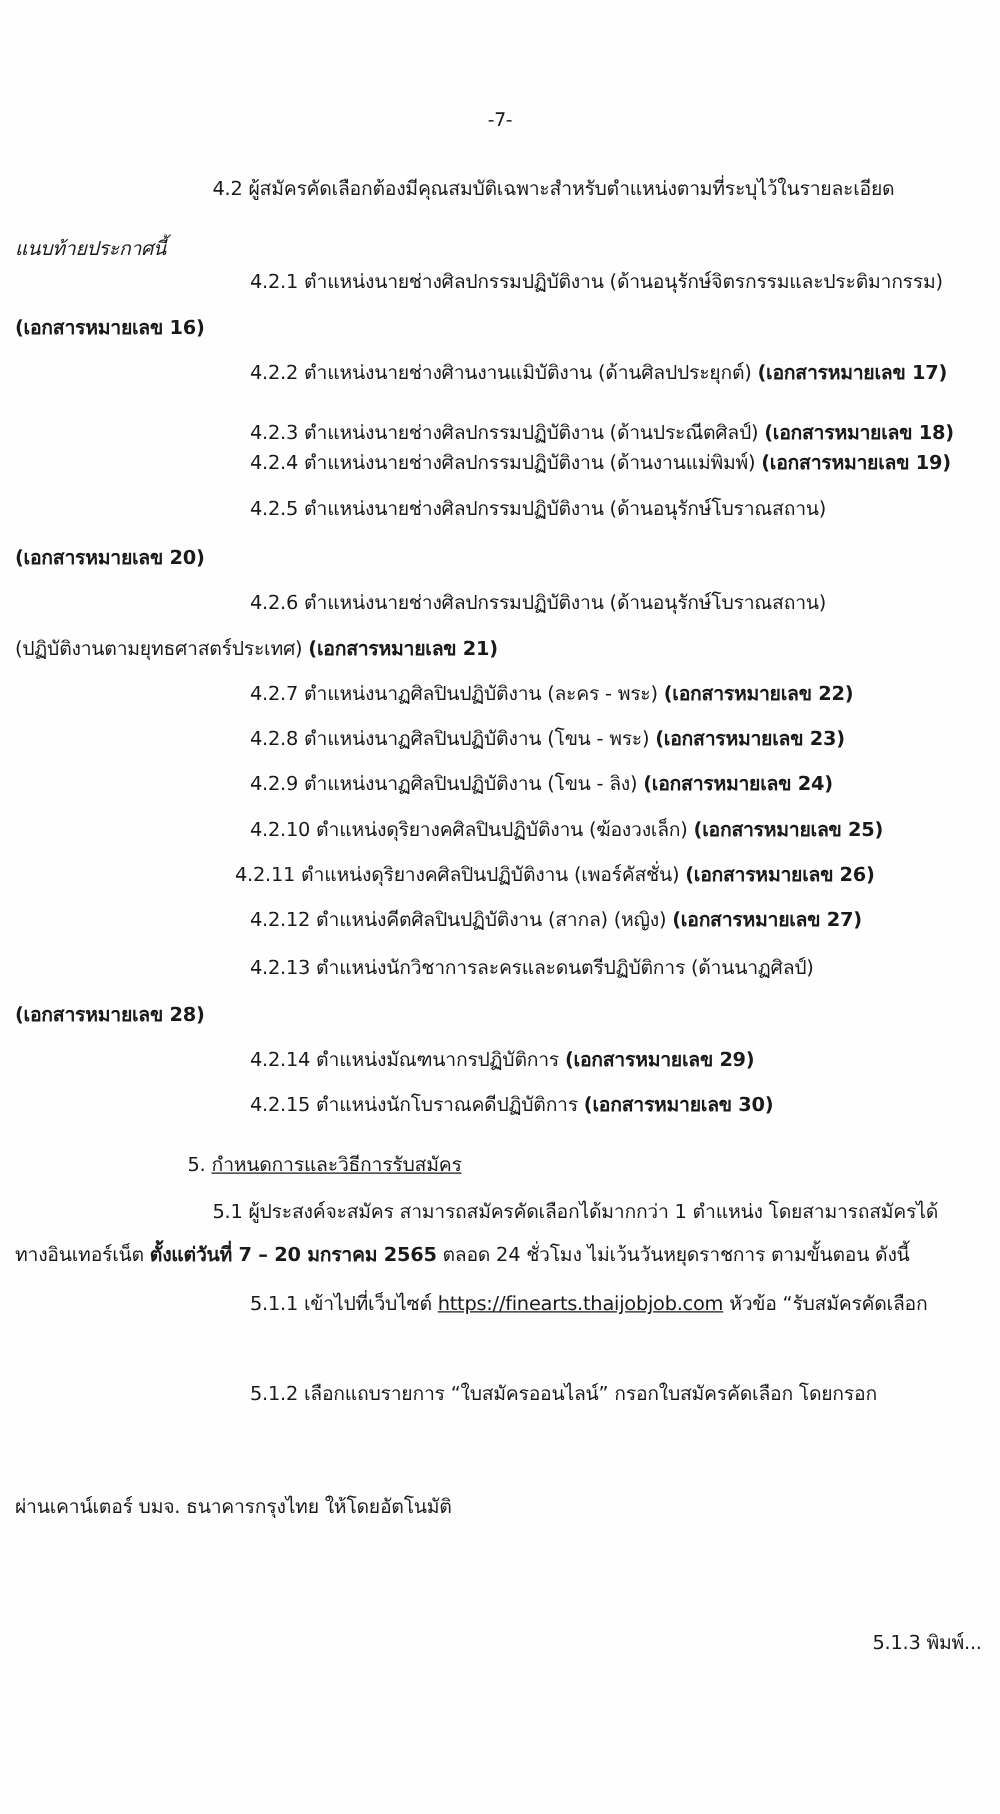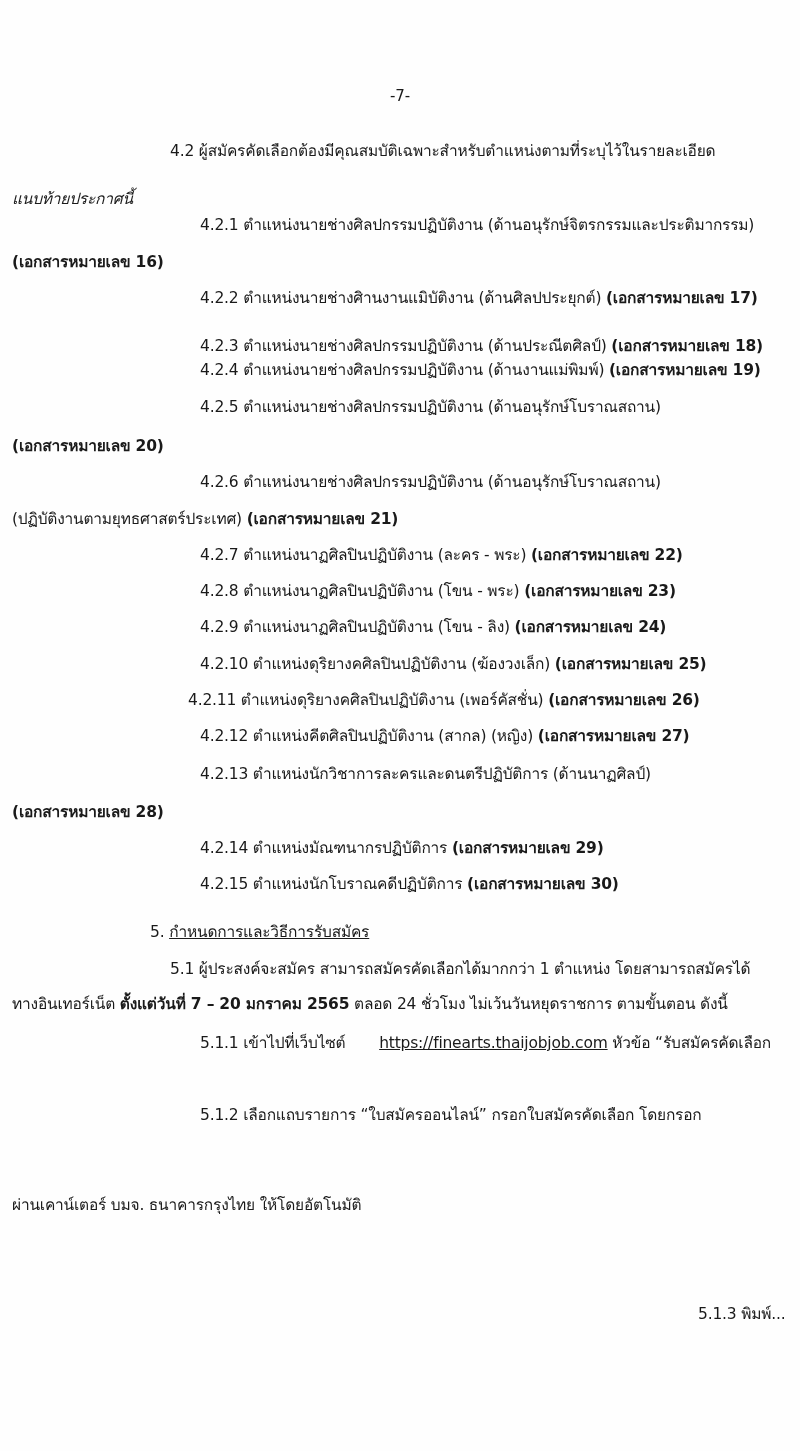--- a/index.html
+++ b/index.html
@@ -24,21 +24,21 @@
   }
   .line {
     position: absolute;
     white-space: nowrap;
     line-height: 24px;
     letter-spacing: -0.2px;
   }
   .b { font-weight: bold; }
   .u { text-decoration: underline; }
   .page-number { left: 0; width: 800px; text-align: center; top: 84px; font-size: 15px; }
-  .link { color: #1a1a1a; text-decoration: underline; margin-left: 29px; }
+  .link { color: #1a1a1a; text-decoration: underline; }
 </style>
 </head>
 <body>
 
 <div class="page">
 
   <div class="line page-number">-7-</div>
 
   <div class="line" style="left:170px; top:139px;">4.2  ผู้สมัครคัดเลือกต้องมีคุณสมบัติเฉพาะสำหรับตำแหน่งตามที่ระบุไว้ในรายละเอียด</div>
   <div class="line" style="left:12px; top:187px;font-style:italic;">แนบท้ายประกาศนี้</div>

